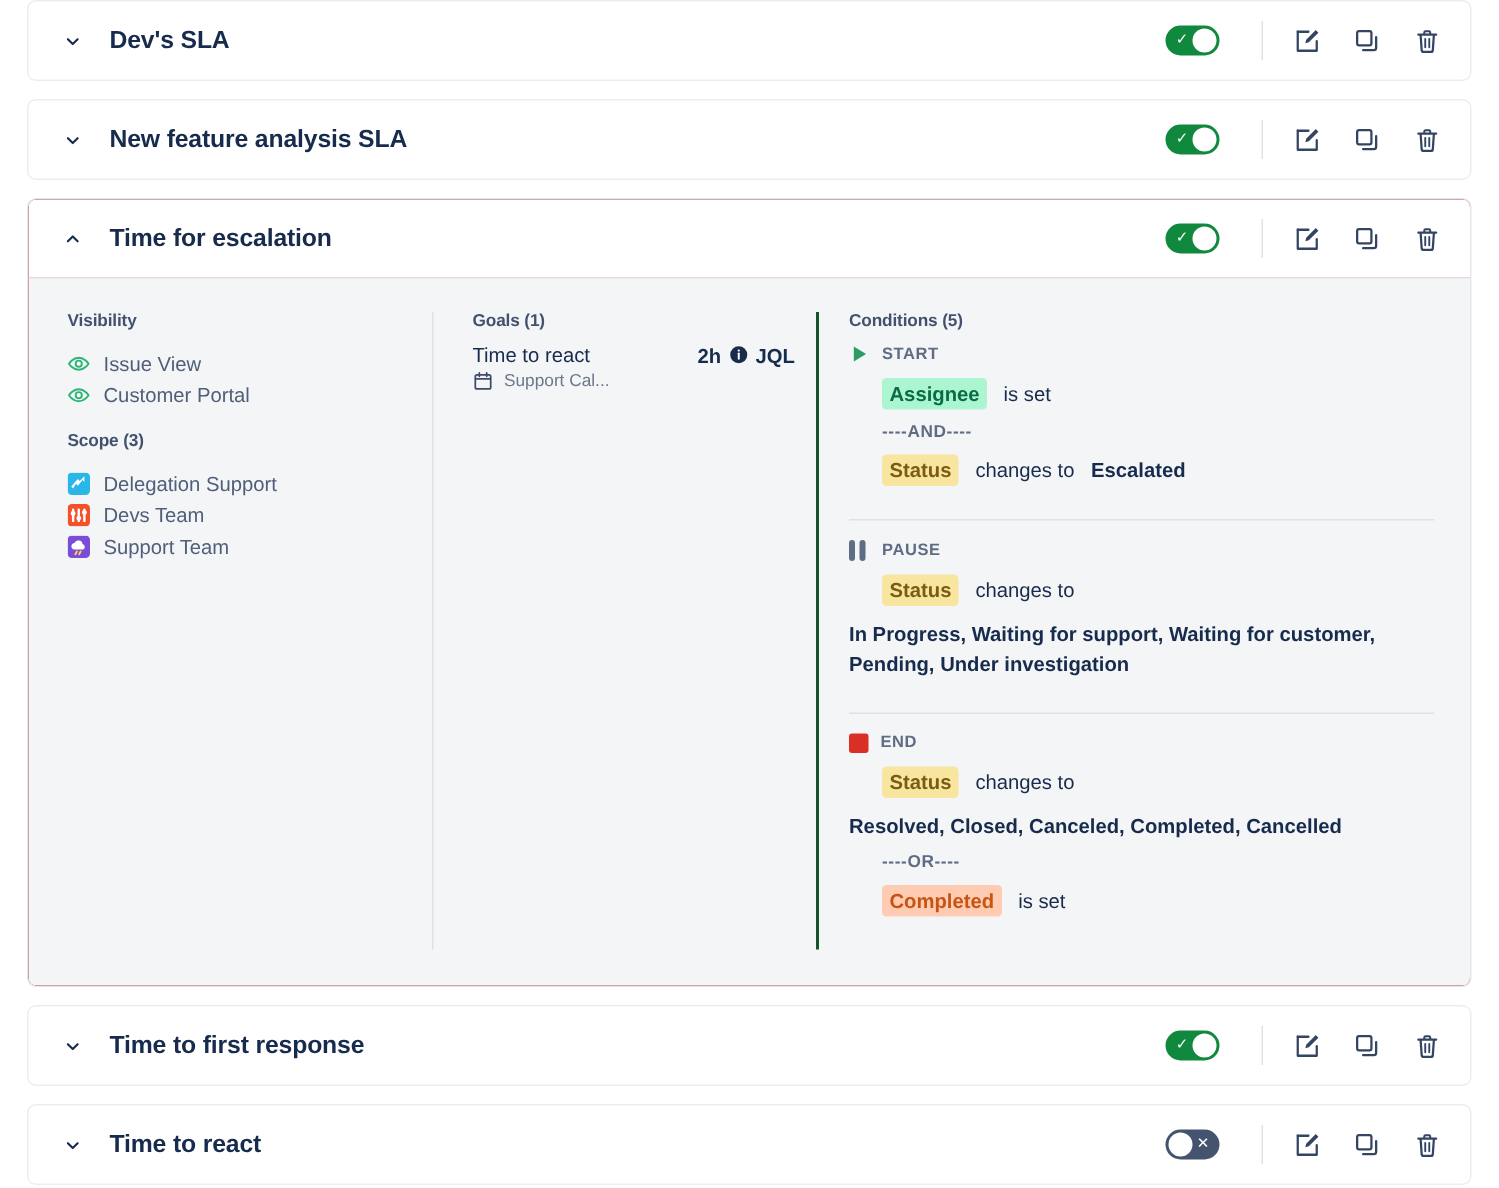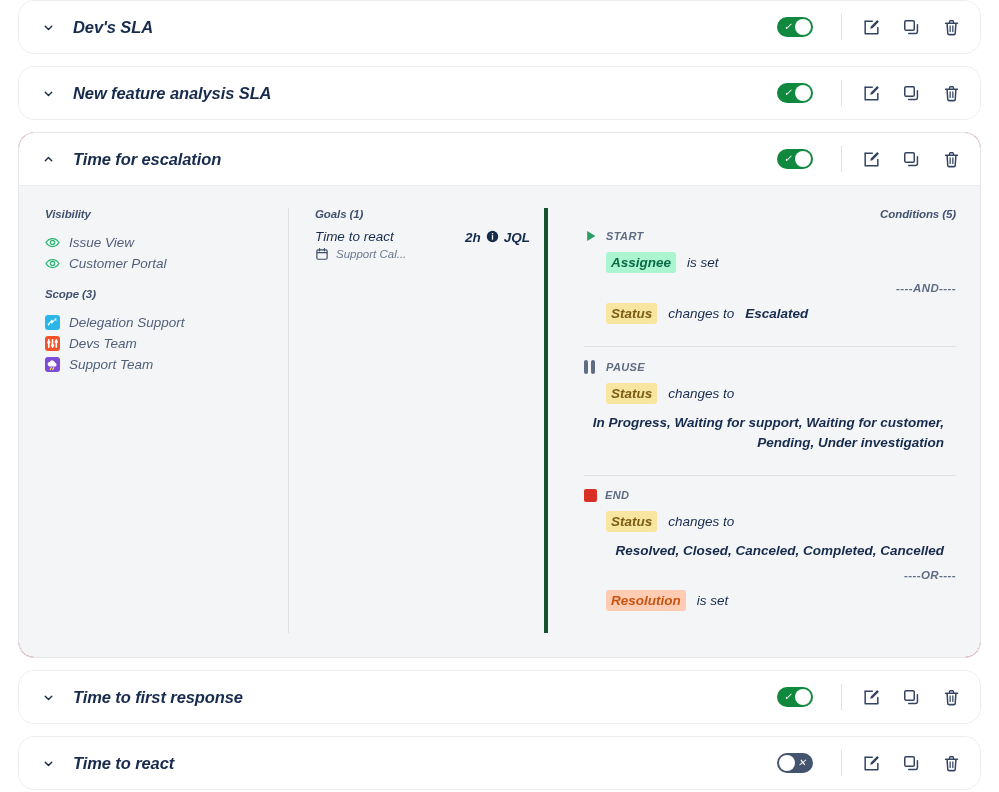--- a/index.html
+++ b/index.html
@@ -9,24 +9,23 @@
     font-family: "Liberation Sans", sans-serif;
     color: #172b4d;
     overflow: hidden;
   }
   .page { width: 999px; height: 792px; padding: 0 18px; }
 
   
   .sla-card {
     background: #b91c1c;
     border: 1px solid #ebecf0;
-    border-radius: 16px;
+    border-radius: 6px;
     margin-bottom: 12px;
     overflow: hidden;
-    font-style: italic;
   }
   .sla-card.expanded { border-color: #e4e6ea; }
 
   .card-header {
     display: flex;
     align-items: center;
     height: 52px;
     padding: 0 14px 0 18px;
     background: #ffffff;
   }
@@ -96,21 +95,21 @@
   
   .card-body {
     background: #f4f5f7;
     border-top: 1px solid #ebecf0;
     display: flex;
     padding: 22px 0 24px 0;
     min-height: 414px;
   }
   .col-visibility { width: 269px; padding: 0 18px 0 26px; }
   .col-goals      { width: 256px; padding: 0 14px 0 26px; border-left: 1px solid #dfe1e6; }
-  .col-conditions { flex: 1 1 auto; padding: 0 24px 0 36px; border-left: 4px solid #14532d; text-align: right; }
+  .col-conditions { flex: 1 1 auto; padding: 0 24px 0 20px; border-left: 2px solid #14532d; }
 
   .sec-label {
     font-size: 11.5px;
     font-weight: bold;
     color: #42526e;
     margin-bottom: 9px;
     letter-spacing: -0.1px;
   }
   .row-item {
     display: flex; align-items: flex-end;
@@ -439,21 +438,21 @@
               <span class="ico-end"></span>
               <span class="cond-kind">END</span>
             </div>
             <div class="cond-line">
               <span class="pill pill-yellow">Status</span>
               <span class="cond-op">changes to</span>
             </div>
             <div class="cond-text">Resolved, Closed, Canceled, Completed, Cancelled</div>
             <div class="joiner">----OR----</div>
             <div class="cond-line">
-              <span class="pill pill-orange">Resolution</span>
+              <span class="pill pill-orange">Completed</span>
               <span class="cond-op">is set</span>
             </div>
           </div>
         </div>
       </div>
     </div>
     <div class="sla-card">
       <div class="card-header">
         <div class="chev">
           <svg width="13" height="13" viewBox="0 0 24 24">

